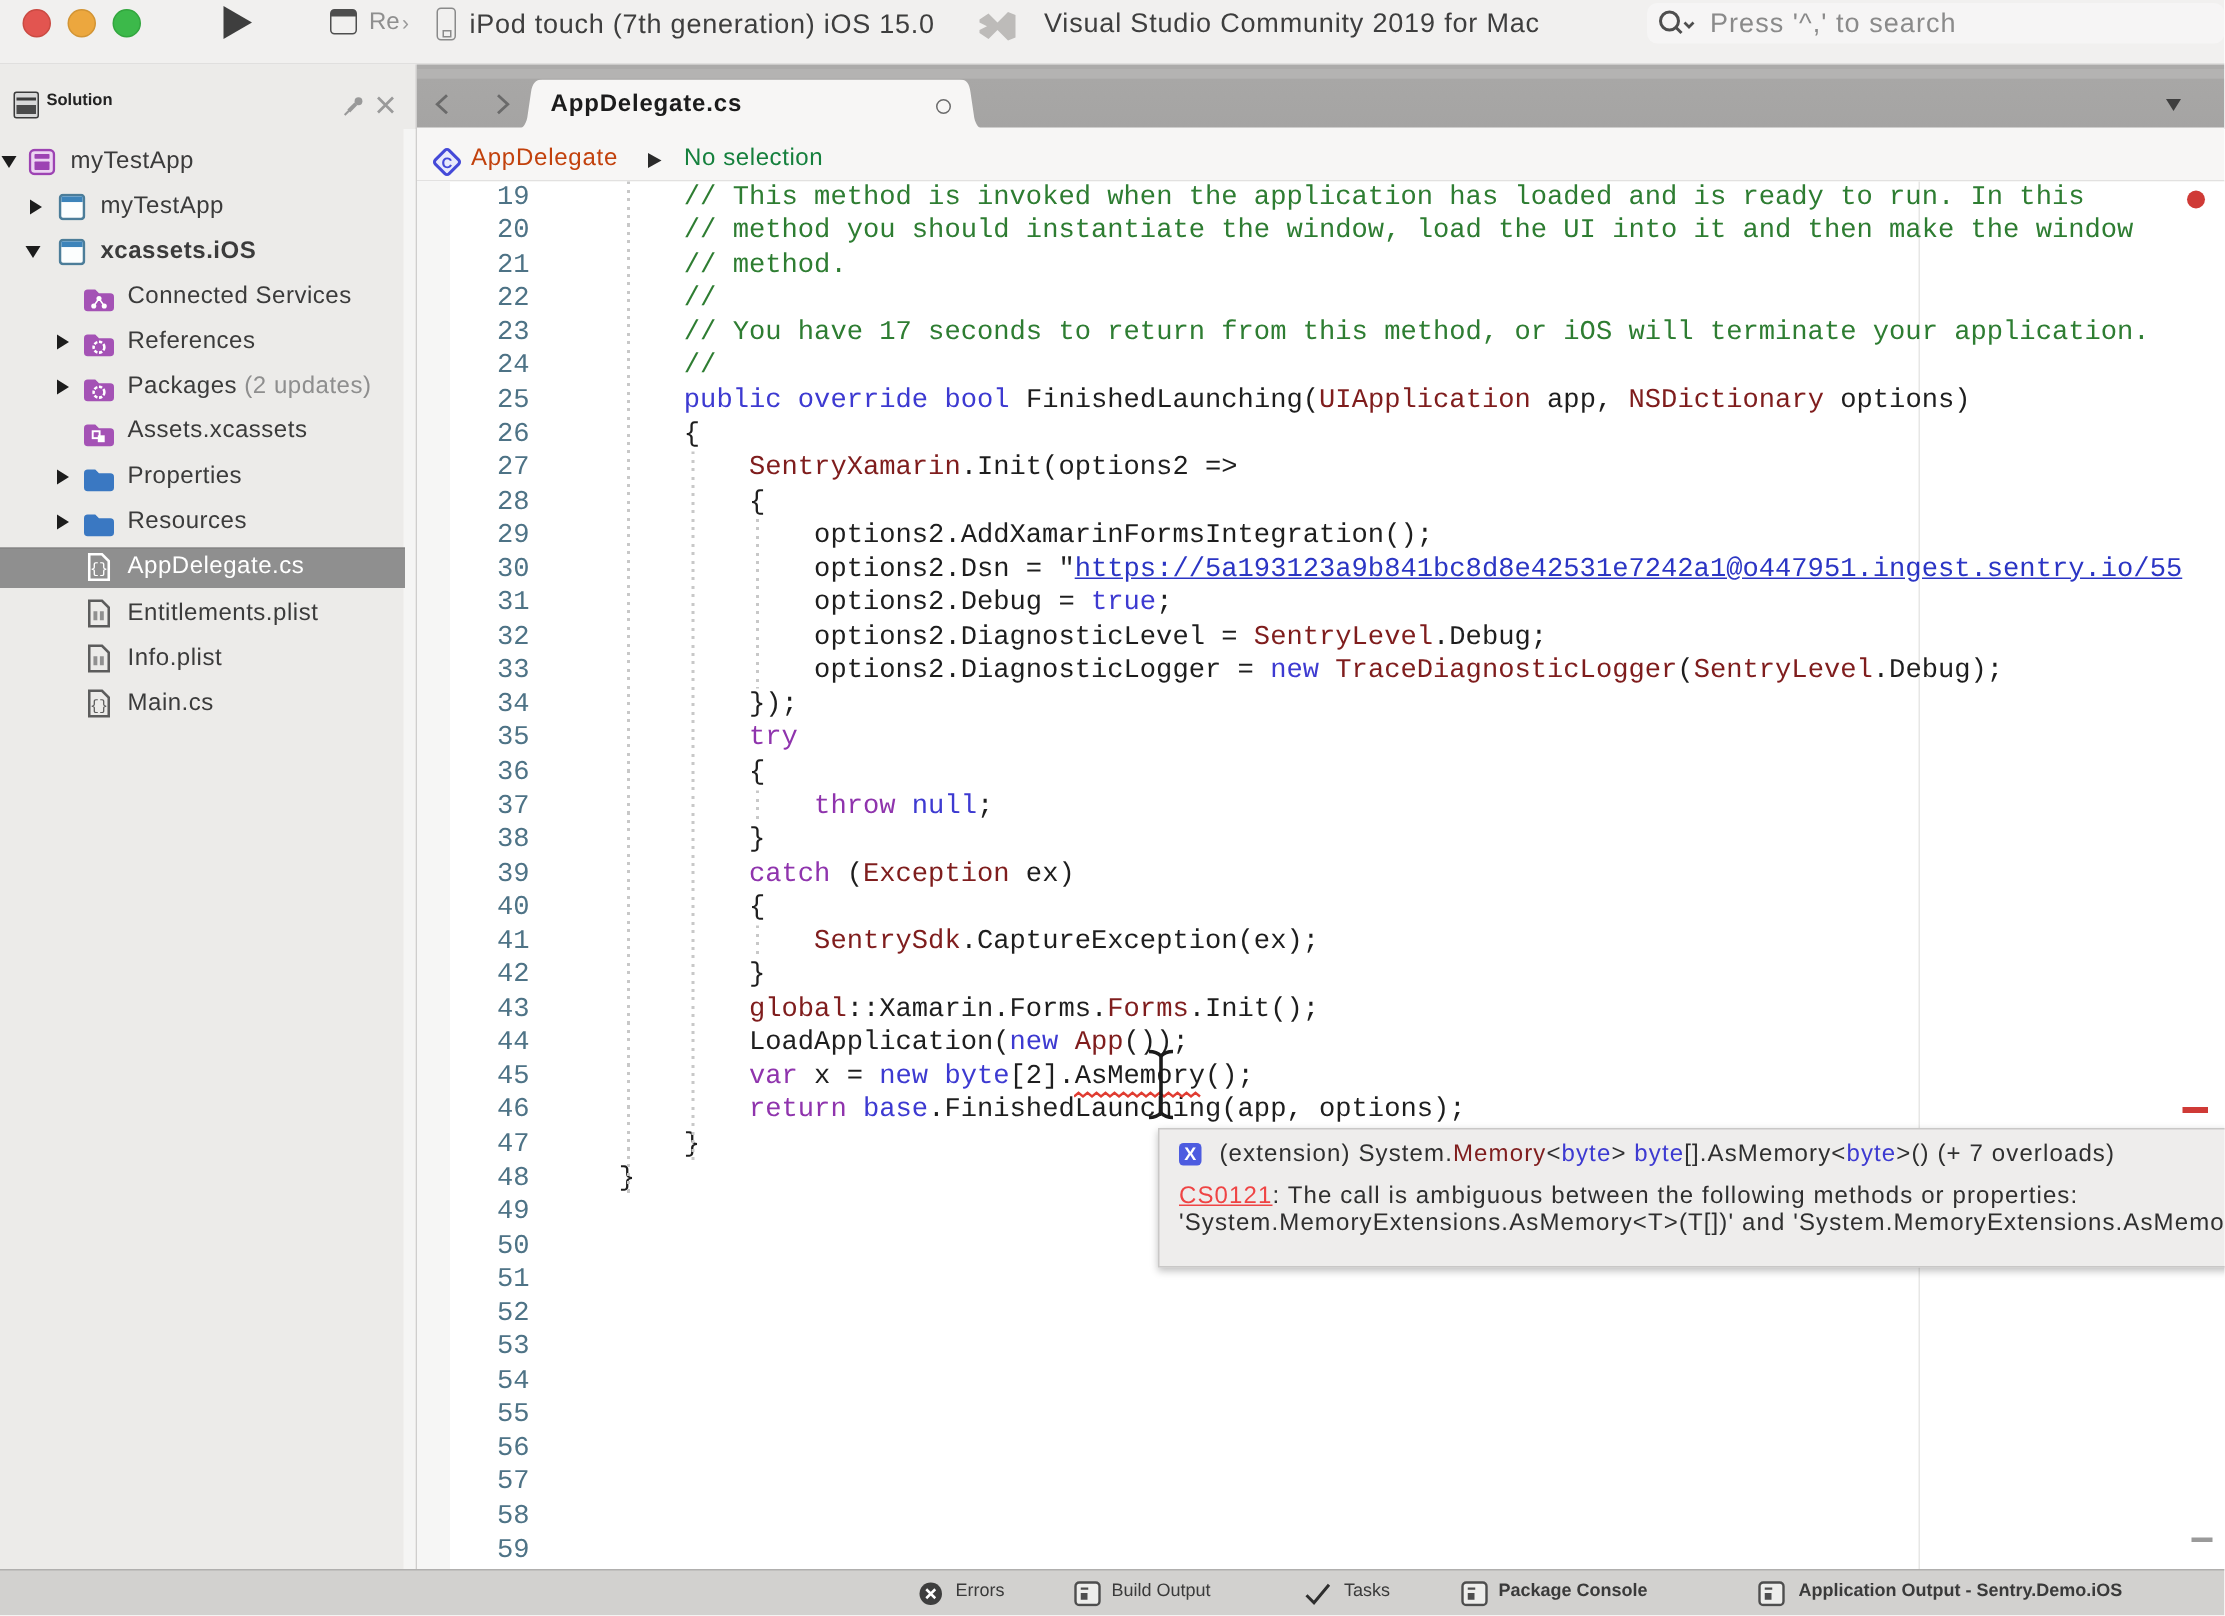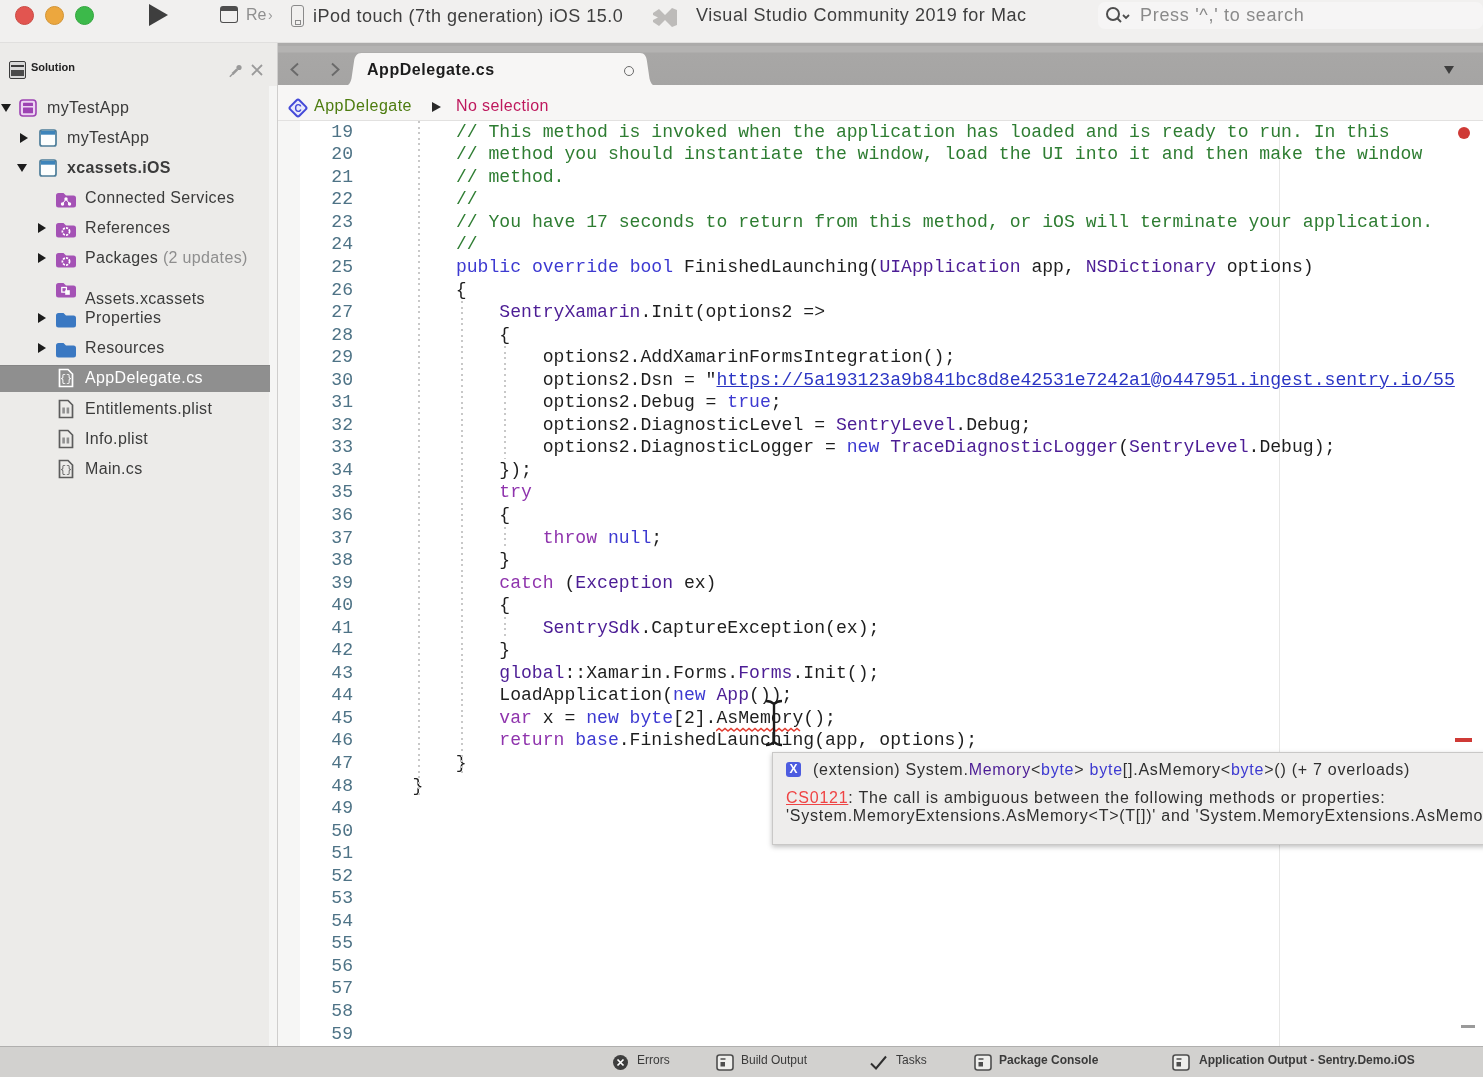--- a/index.html
+++ b/index.html
@@ -26,23 +26,23 @@
   
   #tabbar { left:278px; top:43px; width:1205px; height:43px; background:linear-gradient(180deg,#acabaa 0px,#acabaa 3px,#b4b3b2 3px,#b4b3b2 9px,#a8a7a6 10px,#a5a4a3 43px); }
   #sidebarhead { left:0; top:43px; width:278px; height:43px; background:#ecebe9; }
   #tabtext { left:26px; top:61px; font-size:16px; letter-spacing:0.55px; font-weight:bold; color:#1c1c1c; }
   #tabdot { left:624px; top:66px; width:10px; height:10px; border:1.8px solid #6b6b6b; border-radius:50%; }
   #tabmenu { left:1444px; top:66px; width:0; height:0; border-top:8px solid #3e3e3e; border-left:5.5px solid transparent; border-right:5.5px solid transparent; }
 
   
   #breadcrumb { left:278px; top:85px; width:1205px; height:36px; background:#f7f6f5; border-bottom:1px solid #e2e1e0; }
   #bc-icon { left:287px; top:97px; }
-  #bc1 { left:314px; top:97px; font-size:16px; letter-spacing:0.5px; color:#4d7c0f; }
+  #bc1 { left:314px; top:97px; font-size:16px; letter-spacing:0.5px; color:#c2410c; }
   #bc-arrow { left:432px; top:102px; width:0; height:0; border-left:9px solid #2a2a2a; border-top:5.5px solid transparent; border-bottom:5.5px solid transparent; }
-  #bc2 { left:456px; top:97px; font-size:16px; letter-spacing:0.4px; color:#be185d; }
+  #bc2 { left:456px; top:97px; font-size:16px; letter-spacing:0.4px; color:#15803d; }
 
   
   #sidebar { left:0; top:43px; width:278px; height:1003px; background:#ecebe9; border-right:1px solid #cfcecd; }
   #sidebar-strip { left:269px; top:86px; width:8px; height:960px; background:#f5f5f4; }
   #solhead { left:0; top:54px; width:278px; height:31px; }
   #solicon { left:9px; top:61px; width:17px; height:18px; border:1.6px solid #3b3b3b; border-radius:2px; background:#d8d8d8; }
   #solicon:before { content:""; position:absolute; left:0.5px; top:3px; width:13px; height:1.6px; background:#3b3b3b; }
   #solicon:after { content:""; position:absolute; left:0.5px; top:7.5px; width:13px; height:6px; background:#4a4a4a; }
   #soltext { left:31px; top:61px; font-size:11px; font-weight:bold; color:#222; }
   .tri-r { position:absolute; width:0; height:0; border-left:8px solid #1c1c1c; border-top:5px solid transparent; border-bottom:5px solid transparent; }
@@ -53,21 +53,21 @@
   
   #editor { left:278px; top:121px; width:1205px; height:925px; background:#fff; }
   #gutterstrip { left:278px; top:121px; width:22px; height:925px; background:#f6f6f5; }
   #ruler { left:1279px; top:121px; width:1px; height:925px; background:#e7e7e6; }
   #linenos { left:300px; top:120.7px; width:53px; text-align:right; font:18.1px/22.55px "Liberation Mono", monospace; color:#4e7386; }
   #code { left:369px; top:120.7px; font:18.1px/22.55px "Liberation Mono", monospace; color:#1e1e1e; }
   pre { font:inherit; }
   .c { color:#2e7d32; }
   .k { color:#3d3ad1; }
   .f { color:#8f34ad; }
-  .t { color:#4c1d95;text-align:right; }
+  .t { color:#7f1d1d;text-align:right; }
   .u { color:#2b35c4; text-decoration:underline; }
   .guide { position:absolute; width:1.5px; background:repeating-linear-gradient(180deg,#c8c8c8 0 2px,rgba(0,0,0,0) 2px 5.6px); }
 
   
   #bottombar { left:0; top:1046px; width:1483px; height:31px; background:#d2d1cf; border-top:1px solid #b0afae; }
   .bbtext { position:absolute; top:1053px; font-size:12px; color:#3a3a3a; white-space:nowrap; }
 
   
   #tooltip { left:772px; top:752px; width:715px; height:93px; background:#eeedec; border:1px solid #c9c8c7; box-shadow:0 2px 5px rgba(0,0,0,0.25); }
   #tt1 { left:813px; top:761px; font-size:16px; letter-spacing:0.75px; color:#2f2f2f; white-space:nowrap; }
@@ -199,21 +199,21 @@
   </svg>
   <div class="abs trlbl" style="left:85px;top:218.9px">References</div>
   <div class="tri-r abs" style="left:38px;top:253px"></div>
   <svg class="abs" style="left:55px;top:250px" width="22" height="18">
     <use href="#i-reffold"></use>
   </svg>
   <div class="abs trlbl" style="left:85px;top:249px">Packages <span style="color:#8e8e8e">(2 updates)</span></div>
   <svg class="abs" style="left:55px;top:280.1px" width="22" height="18">
     <use href="#i-assets"></use>
   </svg>
-  <div class="abs trlbl" style="left:85px;top:290px">Assets.xcassets</div>
+  <div class="abs trlbl" style="left:85px;top:278px">Assets.xcassets</div>
   <div class="tri-r abs" style="left:38px;top:313.2px"></div>
   <svg class="abs" style="left:55px;top:310.2px" width="22" height="18">
     <use href="#i-bluefold"></use>
   </svg>
   <div class="abs trlbl" style="left:85px;top:309.2px">Properties</div>
   <div class="tri-r abs" style="left:38px;top:343.3px"></div>
   <svg class="abs" style="left:55px;top:340.3px" width="22" height="18">
     <use href="#i-bluefold"></use>
   </svg>
   <div class="abs trlbl" style="left:85px;top:339.3px">Resources</div>

